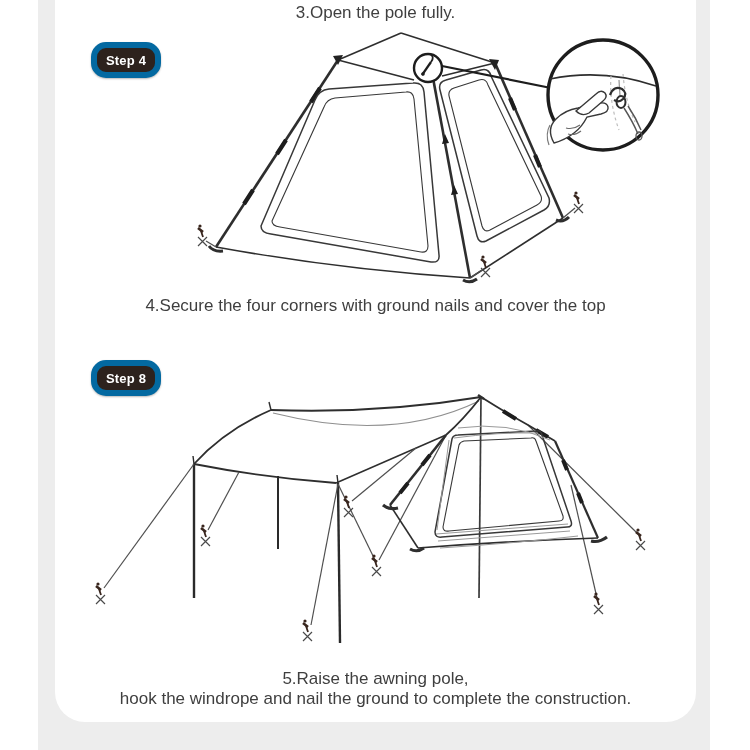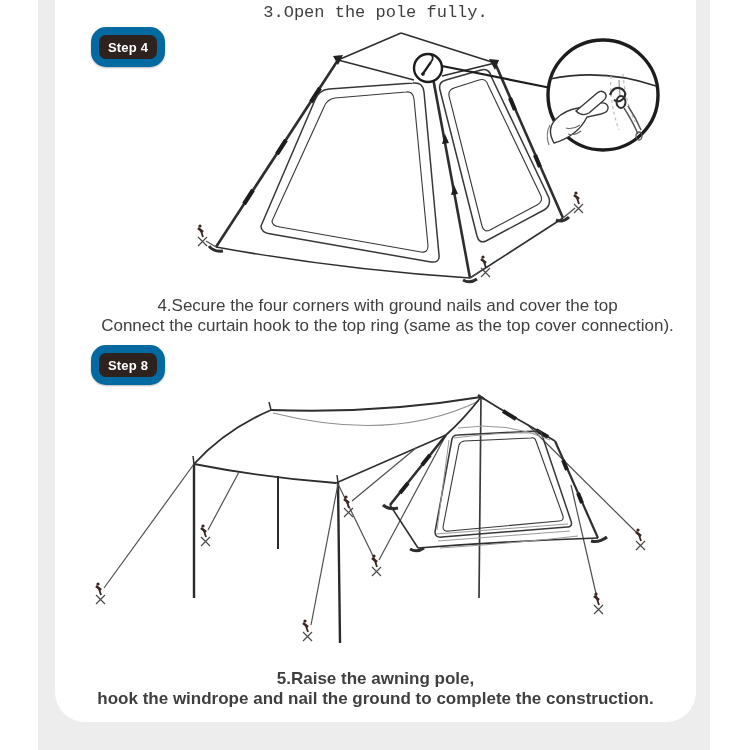--- a/index.html
+++ b/index.html
@@ -13,30 +13,30 @@
     background:#ededed;
   }
   .card{
     position:absolute;left:55px;top:0;width:641px;height:722px;
     background:#ffffff;border-radius:0 0 30px 30px;
   }
   .caption{
     position:absolute;width:100%;text-align:center;
     color:#3f3f3f;font-size:17px;line-height:19.5px;
   }
-  .caption-top{top:3px;font-family:Liberation Mono, monospace;}
-  .caption-mid{top:296px;padding-left:12px;}
-  .caption-bottom{top:669px;font-weight:bold;}
+  .caption-top{top:3px;}
+  .caption-mid{top:296px;}
+  .caption-bottom{top:669px;}
   .badge{
     position:absolute;left:36px;width:58px;height:24px;
     background:#2d221d;color:#ffffff;
-    border:8px solid #0369a1;border-radius:15px;
+    border:6px solid #0369a1;border-radius:15px;
     box-shadow:0 1px 2px rgba(0,0,0,0.28);
     display:flex;align-items:center;justify-content:center;
-    font-size:13px;font-weight:bold;letter-spacing:0.2px;
+    font-size:13px;font-weight:bold;letter-spacing:0.2px;margin-top:15px;
   }
   .badge-step4{top:27px;}
   .badge-step5{top:345px;}
   .illus{position:absolute;}
   .illus4{left:128px;top:30px;}
   .illus5{left:3px;top:388px;}
 </style>
 </head>
 <body>
 
@@ -118,21 +118,20 @@
         <path d="M 371 113 Q 363 99 373 89 Q 382 80 395 78 L 417 73 Q 424 72 425 77 Q 426 82 418 84 L 404 87 Q 399 97 391 103 Q 382 110 371 113 Z" fill="#ffffff" stroke="#383838" stroke-width="1.4"></path>
         <path d="M 393 81 L 413 64 Q 418 59 422 63 Q 425 67 420 71 L 406 83 Q 399 87 393 81 Z" fill="#ffffff" stroke="#383838" stroke-width="1.4"></path>
         <path d="M 383 98 Q 390 100 397 95 M 385 104 Q 392 106 398 101" stroke="#6a6a6a" stroke-width="1.1"></path>
         <path d="M 366 115 Q 362 104 367 95" stroke="#7a7a7a" stroke-width="1.2"></path>
       </g>
     </g>
   </svg>
 
   <div class="caption caption-mid">
     <div>4.Secure the four corners with ground nails and cover the top</div>
-    <div>Connect the curtain hook to the top ring (same as the top cover connection).</div>
   </div>
 
   <div class="badge badge-step5">Step 8</div>
 
   <svg class="illus illus5" width="640" height="272" viewBox="0 0 640 272" fill="none">
 
     <g stroke="#2e2e2e">
       <path d="M 213 22 Q 320 26 423 9" stroke-width="1.8"></path>
       <path d="M 215 25 Q 335 55 421 13" stroke="#8f8f8f" stroke-width="1.1"></path>
       <path d="M 213 22 Q 167 42 136 76" stroke-width="1.8"></path>

